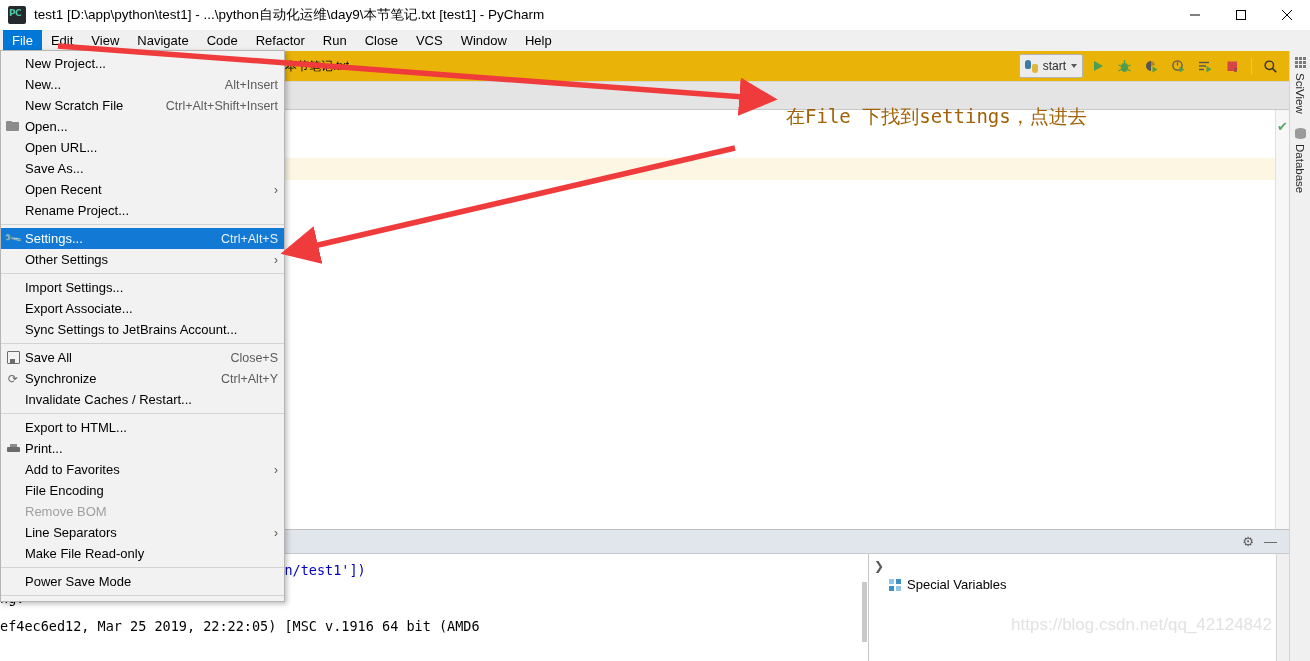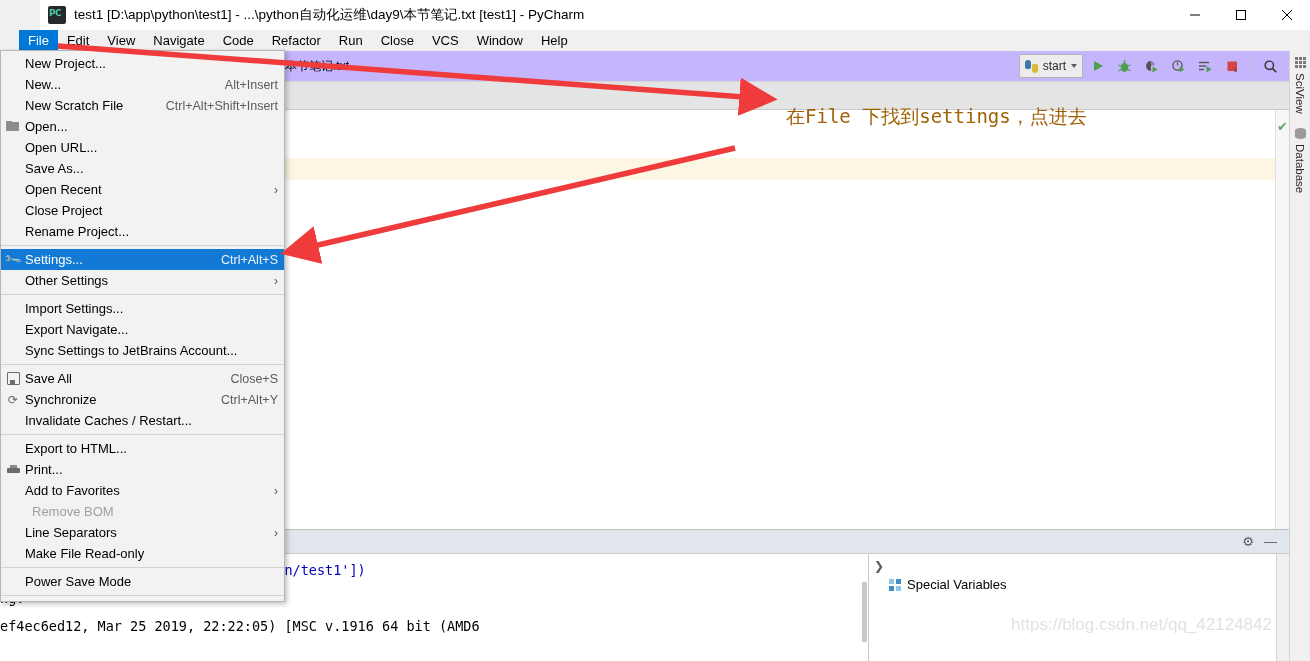--- a/index.html
+++ b/index.html
@@ -6,45 +6,45 @@
   body{
     width:1310px;height:661px;overflow:hidden;position:relative;
     font-family:"Liberation Sans","DejaVu Sans",sans-serif;
     font-size:13px;color:#1a1a1a;background:#ffffff;
     -webkit-font-smoothing:antialiased;
   }
   .app{position:absolute;inset:0;display:flex;flex-direction:column;background:#f0f0f0;}
 
   
   .titlebar{height:29px;background:#ffffff;display:flex;align-items:center;
-    border-bottom:1px solid #ffffff;flex:0 0 auto;margin-left:40px;}
+    border-bottom:1px solid #ffffff;flex:0 0 auto;}
   .tb-icon{width:18px;height:18px;margin-left:8px;margin-right:8px;flex:0 0 auto;
     background:#24292e;border-radius:2px;position:relative;}
   .tb-icon:before{content:"PC";position:absolute;left:1px;top:2px;font-size:9px;
     color:#4ec9a6;font-family:"DejaVu Sans",sans-serif;font-weight:bold;letter-spacing:-0.5px;}
   .tb-title{font-size:13.5px;color:#000;white-space:nowrap;}
   .tb-spacer{flex:1 1 auto;}
   .winbtns{display:flex;height:29px;}
   .winbtn{width:46px;height:29px;display:flex;align-items:center;justify-content:center;
     font-size:14px;color:#000;line-height:1;}
   .winbtn svg{display:block;}
 
   
   .menubar{height:21px;background:#f0f0f0;display:flex;align-items:stretch;flex:0 0 auto;
-    padding-left:19px;position:relative;z-index:30;}
+    padding-left:3px;position:relative;z-index:30;}
   .menubar-item{padding:0 9px;display:flex;align-items:center;font-size:13px;color:#000;
     white-space:nowrap;}
   .menubar-item.active{background:#0078d7;color:#ffffff;}
 
   
   .main{flex:1 1 auto;display:flex;min-height:0;position:relative;background:#f0f0f0;}
   .content-col{flex:1 1 auto;display:flex;flex-direction:column;min-width:0;}
 
   
-  .toolbar{height:30px;background:#c4b5fd;display:flex;align-items:center;flex:0 0 auto;
+  .toolbar{height:30px;background:#eab308;display:flex;align-items:center;flex:0 0 auto;
     border-bottom:1px solid #d6d6d6;position:relative;}
   .breadcrumb{font-size:12px;color:#000;margin-left:285px;}
   .tb-right{margin-left:auto;display:flex;align-items:center;padding-right:6px;gap:2px;}
   .runcfg{height:22px;border:1px solid #b4b4b4;background:#ececec;border-radius:2px;
     display:flex;align-items:center;padding:0 5px;gap:5px;font-size:12px;color:#2b2b2b;}
   .py-ico{width:13px;height:13px;position:relative;display:inline-block;}
   .py-ico i{position:absolute;width:6px;height:9px;border-radius:3px 3px 2px 2px;}
   .py-ico i.a{background:#3c78a8;left:0;top:0;}
   .py-ico i.b{background:#ddb83a;right:0;bottom:0;border-radius:2px 2px 3px 3px;}
   .caret{width:0;height:0;border-left:3.5px solid transparent;border-right:3.5px solid transparent;
@@ -125,21 +125,21 @@
     border:1px solid #b5b5b5;box-shadow:2px 2px 5px rgba(0,0,0,.25);z-index:40;
     padding:2px 0;box-sizing:border-box;}
   .mi{height:21px;display:flex;align-items:center;font-size:13px;color:#000;
     padding:0 6px 0 0;position:relative;}
   .mi .ico{width:24px;display:flex;justify-content:center;align-items:center;flex:0 0 auto;}
   .mi .lbl{flex:1 1 auto;white-space:nowrap;}
   .mi .acc{color:#5c5c5c;font-size:12.5px;margin-left:14px;white-space:nowrap;}
   .mi .arrow{margin-left:10px;color:#555;font-size:12px;}
   .mi.sel{background:#1279d4;color:#ffffff;}
   .mi.sel .acc{color:#e8f1fb;}
-  .mi.disabled .lbl{color:#a0a0a0;margin-left:7px;}
+  .mi.disabled .lbl{color:#a0a0a0;}
   .msep{height:1px;background:#d3d3d3;margin:3px 0;}
   .folder-ico{width:14px;height:11px;position:relative;}
   .folder-ico:before{content:"";position:absolute;left:0;top:1px;width:13px;height:9px;
     background:#8c8c8c;border-radius:1px;}
   .folder-ico:after{content:"";position:absolute;left:0;top:0;width:6px;height:3px;
     background:#8c8c8c;border-radius:1px;}
   .wrench{color:#6b6b6b;font-size:12px;transform:rotate(-35deg);}
   .mi.sel .wrench{color:#ffffff;}
   .save-ico{width:11px;height:11px;border:1.5px solid #6b6b6b;border-radius:1px;position:relative;}
   .save-ico:after{content:"";position:absolute;left:2px;bottom:0;width:5px;height:4px;background:#6b6b6b;}
@@ -379,24 +379,20 @@
         <span class="ico"></span>
         <span class="lbl">Save As...</span>
       </div>
     <div class="mi">
         <span class="ico"></span>
         <span class="lbl">Open Recent</span>
         <span class="arrow">›</span>
       </div>
     <div class="mi">
         <span class="ico"></span>
-        <span class="lbl">Close Project</span>
-      </div>
-    <div class="mi">
-        <span class="ico"></span>
         <span class="lbl">Rename Project...</span>
       </div>
     <div class="msep"></div>
     <div class="mi sel">
         <span class="ico">
           <span class="wrench">🔧</span>
         </span>
         <span class="lbl">Settings...</span>
         <span class="acc">Ctrl+Alt+S</span>
       </div>
@@ -405,21 +401,21 @@
         <span class="lbl">Other Settings</span>
         <span class="arrow">›</span>
       </div>
     <div class="msep"></div>
     <div class="mi">
         <span class="ico"></span>
         <span class="lbl">Import Settings...</span>
       </div>
     <div class="mi">
         <span class="ico"></span>
-        <span class="lbl">Export Navigate...</span>
+        <span class="lbl">Export Associate...</span>
       </div>
     <div class="mi">
         <span class="ico"></span>
         <span class="lbl">Sync Settings to JetBrains Account...</span>
       </div>
     <div class="msep"></div>
     <div class="mi">
         <span class="ico">
           <span class="save-ico"></span>
         </span>
@@ -445,20 +441,24 @@
     <div class="mi">
         <span class="ico">
           <span class="print-ico"></span>
         </span>
         <span class="lbl">Print...</span>
       </div>
     <div class="mi">
         <span class="ico"></span>
         <span class="lbl">Add to Favorites</span>
         <span class="arrow">›</span>
+      </div>
+    <div class="mi">
+        <span class="ico"></span>
+        <span class="lbl">File Encoding</span>
       </div>
     <div class="mi disabled">
         <span class="ico"></span>
         <span class="lbl">Remove BOM</span>
       </div>
     <div class="mi">
         <span class="ico"></span>
         <span class="lbl">Line Separators</span>
         <span class="arrow">›</span>
       </div>

